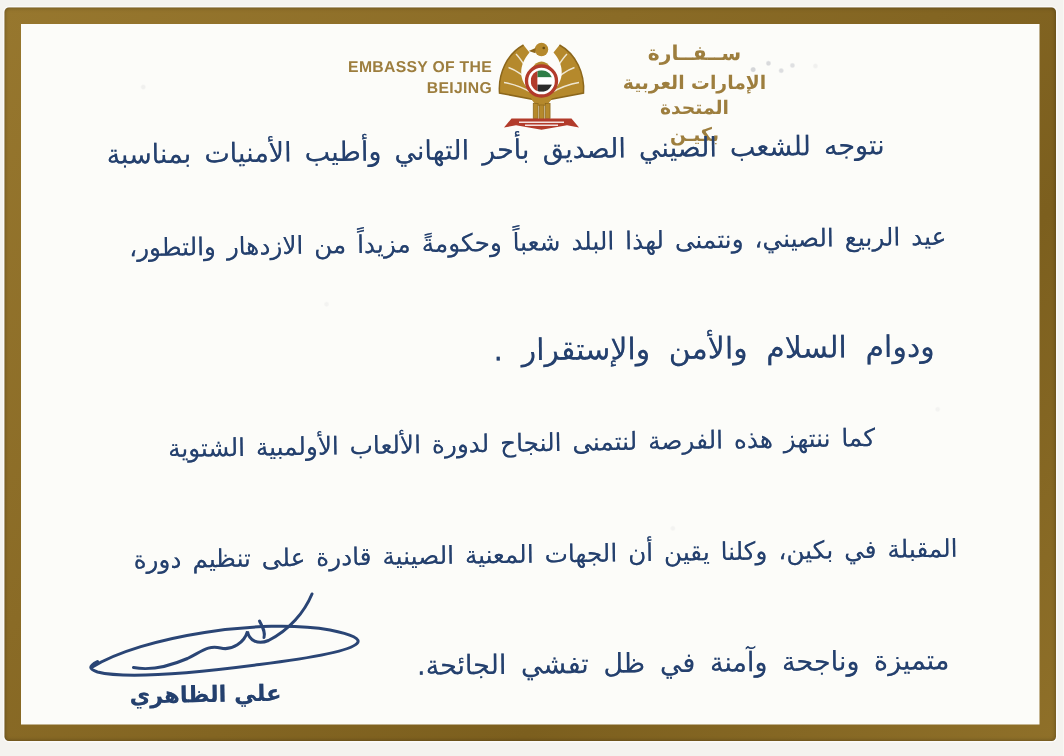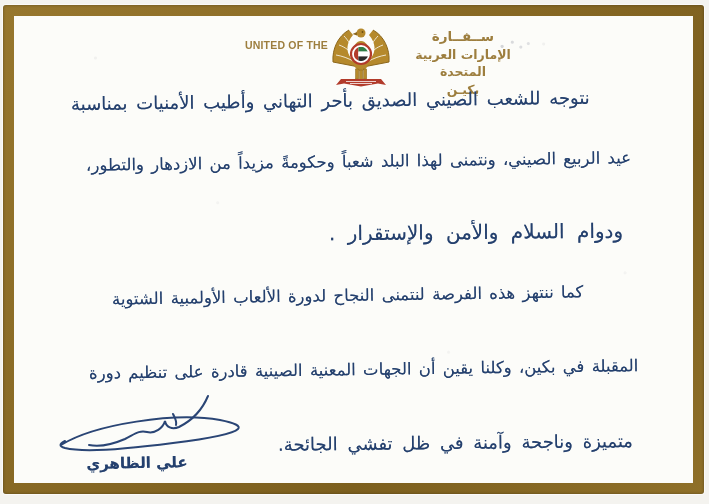--- a/index.html
+++ b/index.html
@@ -77,21 +77,22 @@
   }
 </style>
 </head>
 <body>
 
 <div class="scan">
   <div class="frame">
     <div class="paper">
 
       <div class="lh-en">
-        <div>UNITED OF THE</div>
+        <div>EMBASSY OF THE</div>
+        <div>BEIJING</div>
       </div>
 
       <svg class="emblem" viewBox="0 0 66 64" aria-hidden="true">
 
         <path d="M31 42 L5 37 C4 24 10 11 21 5 L25 10 C18 18 18 27 23 33 Z" fill="#b5892c"></path>
         <path d="M31 42 L5 37 C4 24 10 11 21 5" fill="none" stroke="#8c671c" stroke-width="1"></path>
         <path d="M8 30 C14 31 20 33 27 37 M11 20 C17 22 22 26 28 32 M16 11 C20 15 24 22 28 29" stroke="#fcfcf9" stroke-width="1" fill="none" opacity=".8"></path>
 
         <path d="M35 42 L61 37 C62 24 56 11 45 5 L41 10 C48 18 48 27 43 33 Z" fill="#b5892c"></path>
         <path d="M35 42 L61 37 C62 24 56 11 45 5" fill="none" stroke="#8c671c" stroke-width="1"></path>

